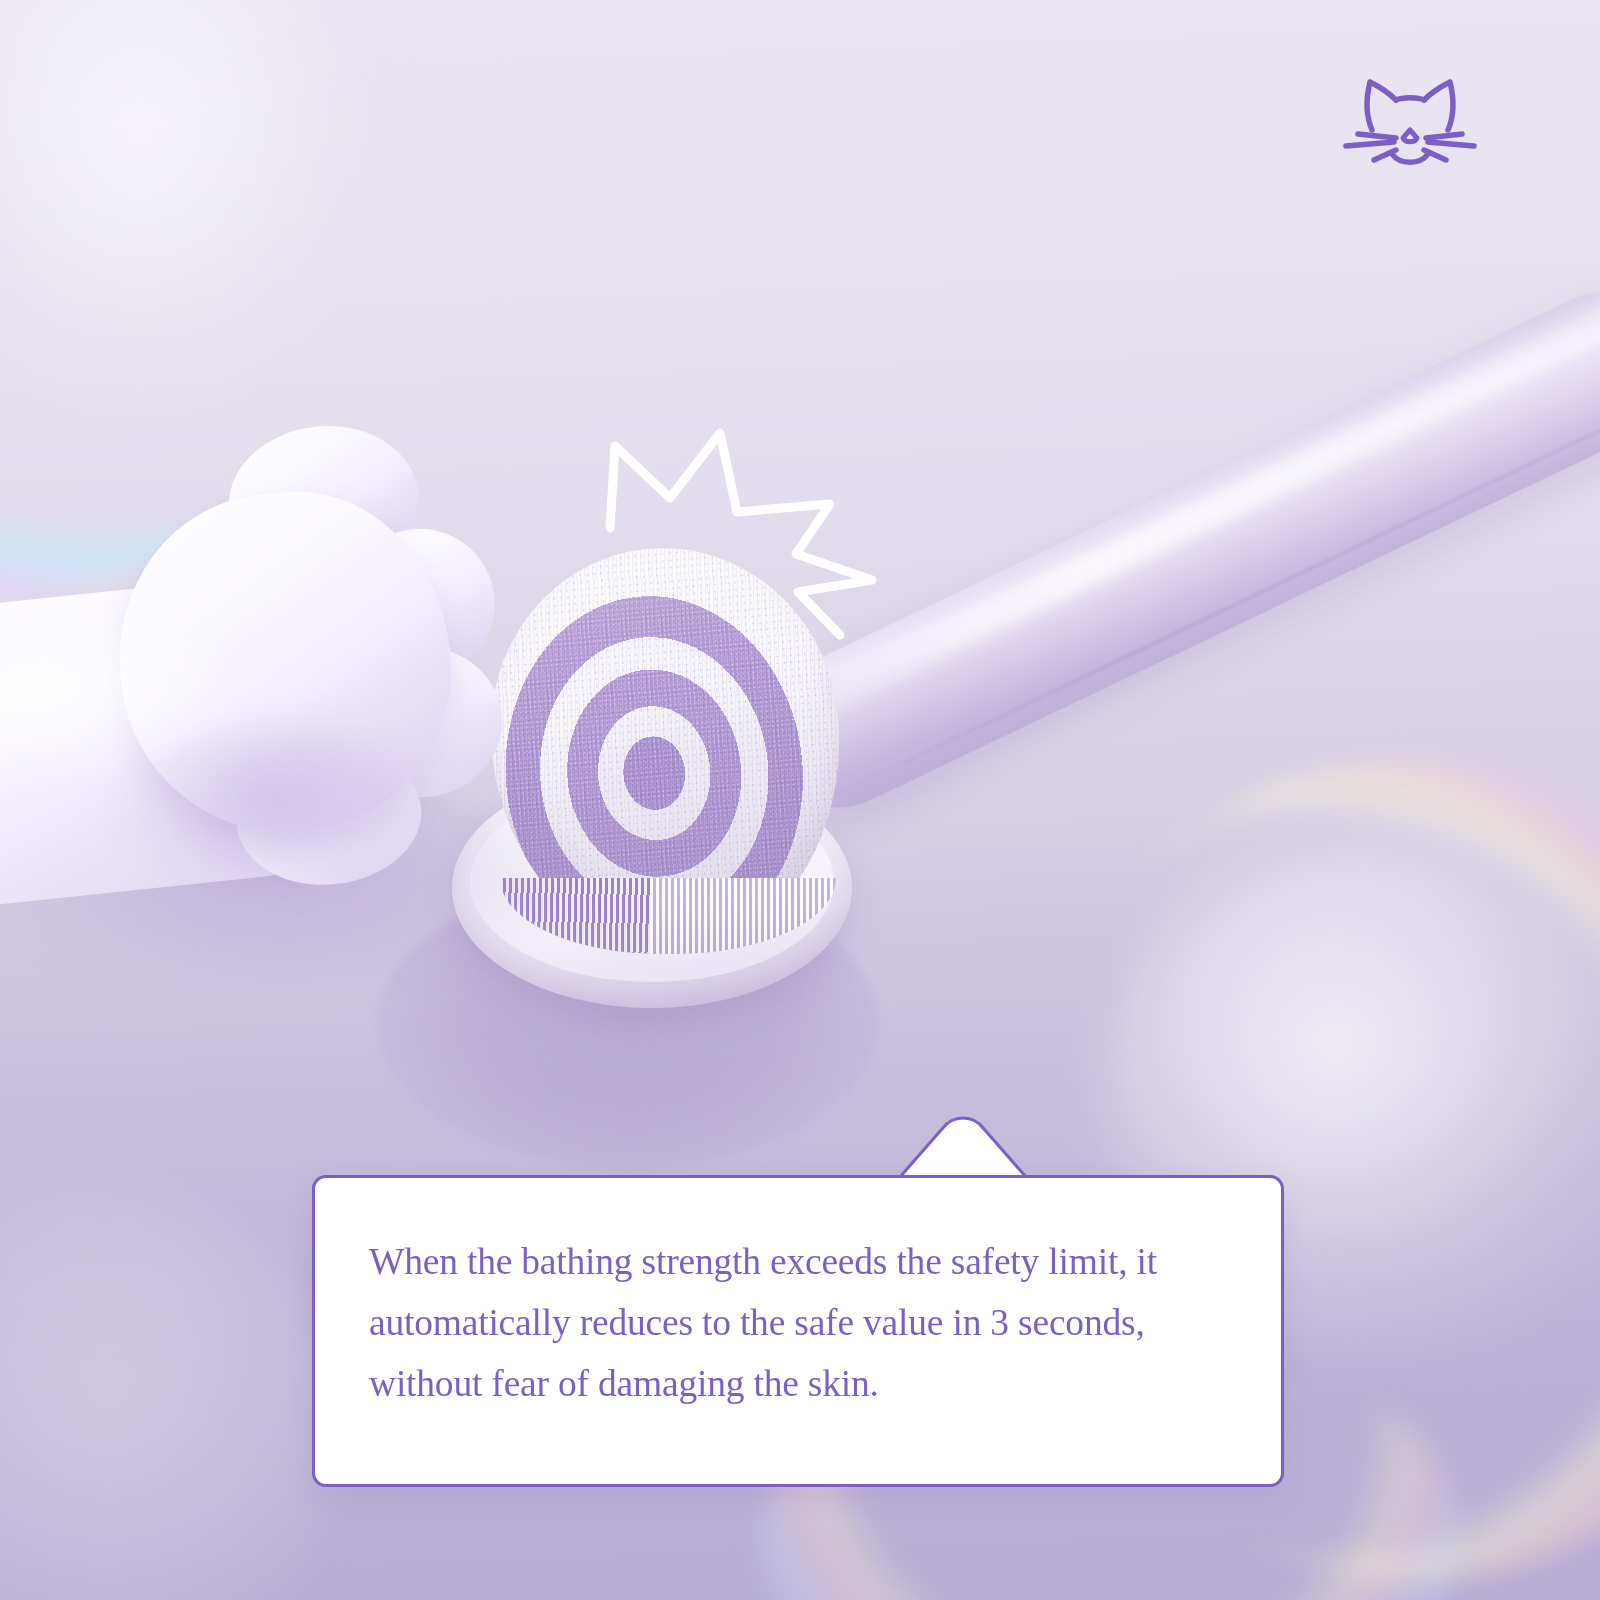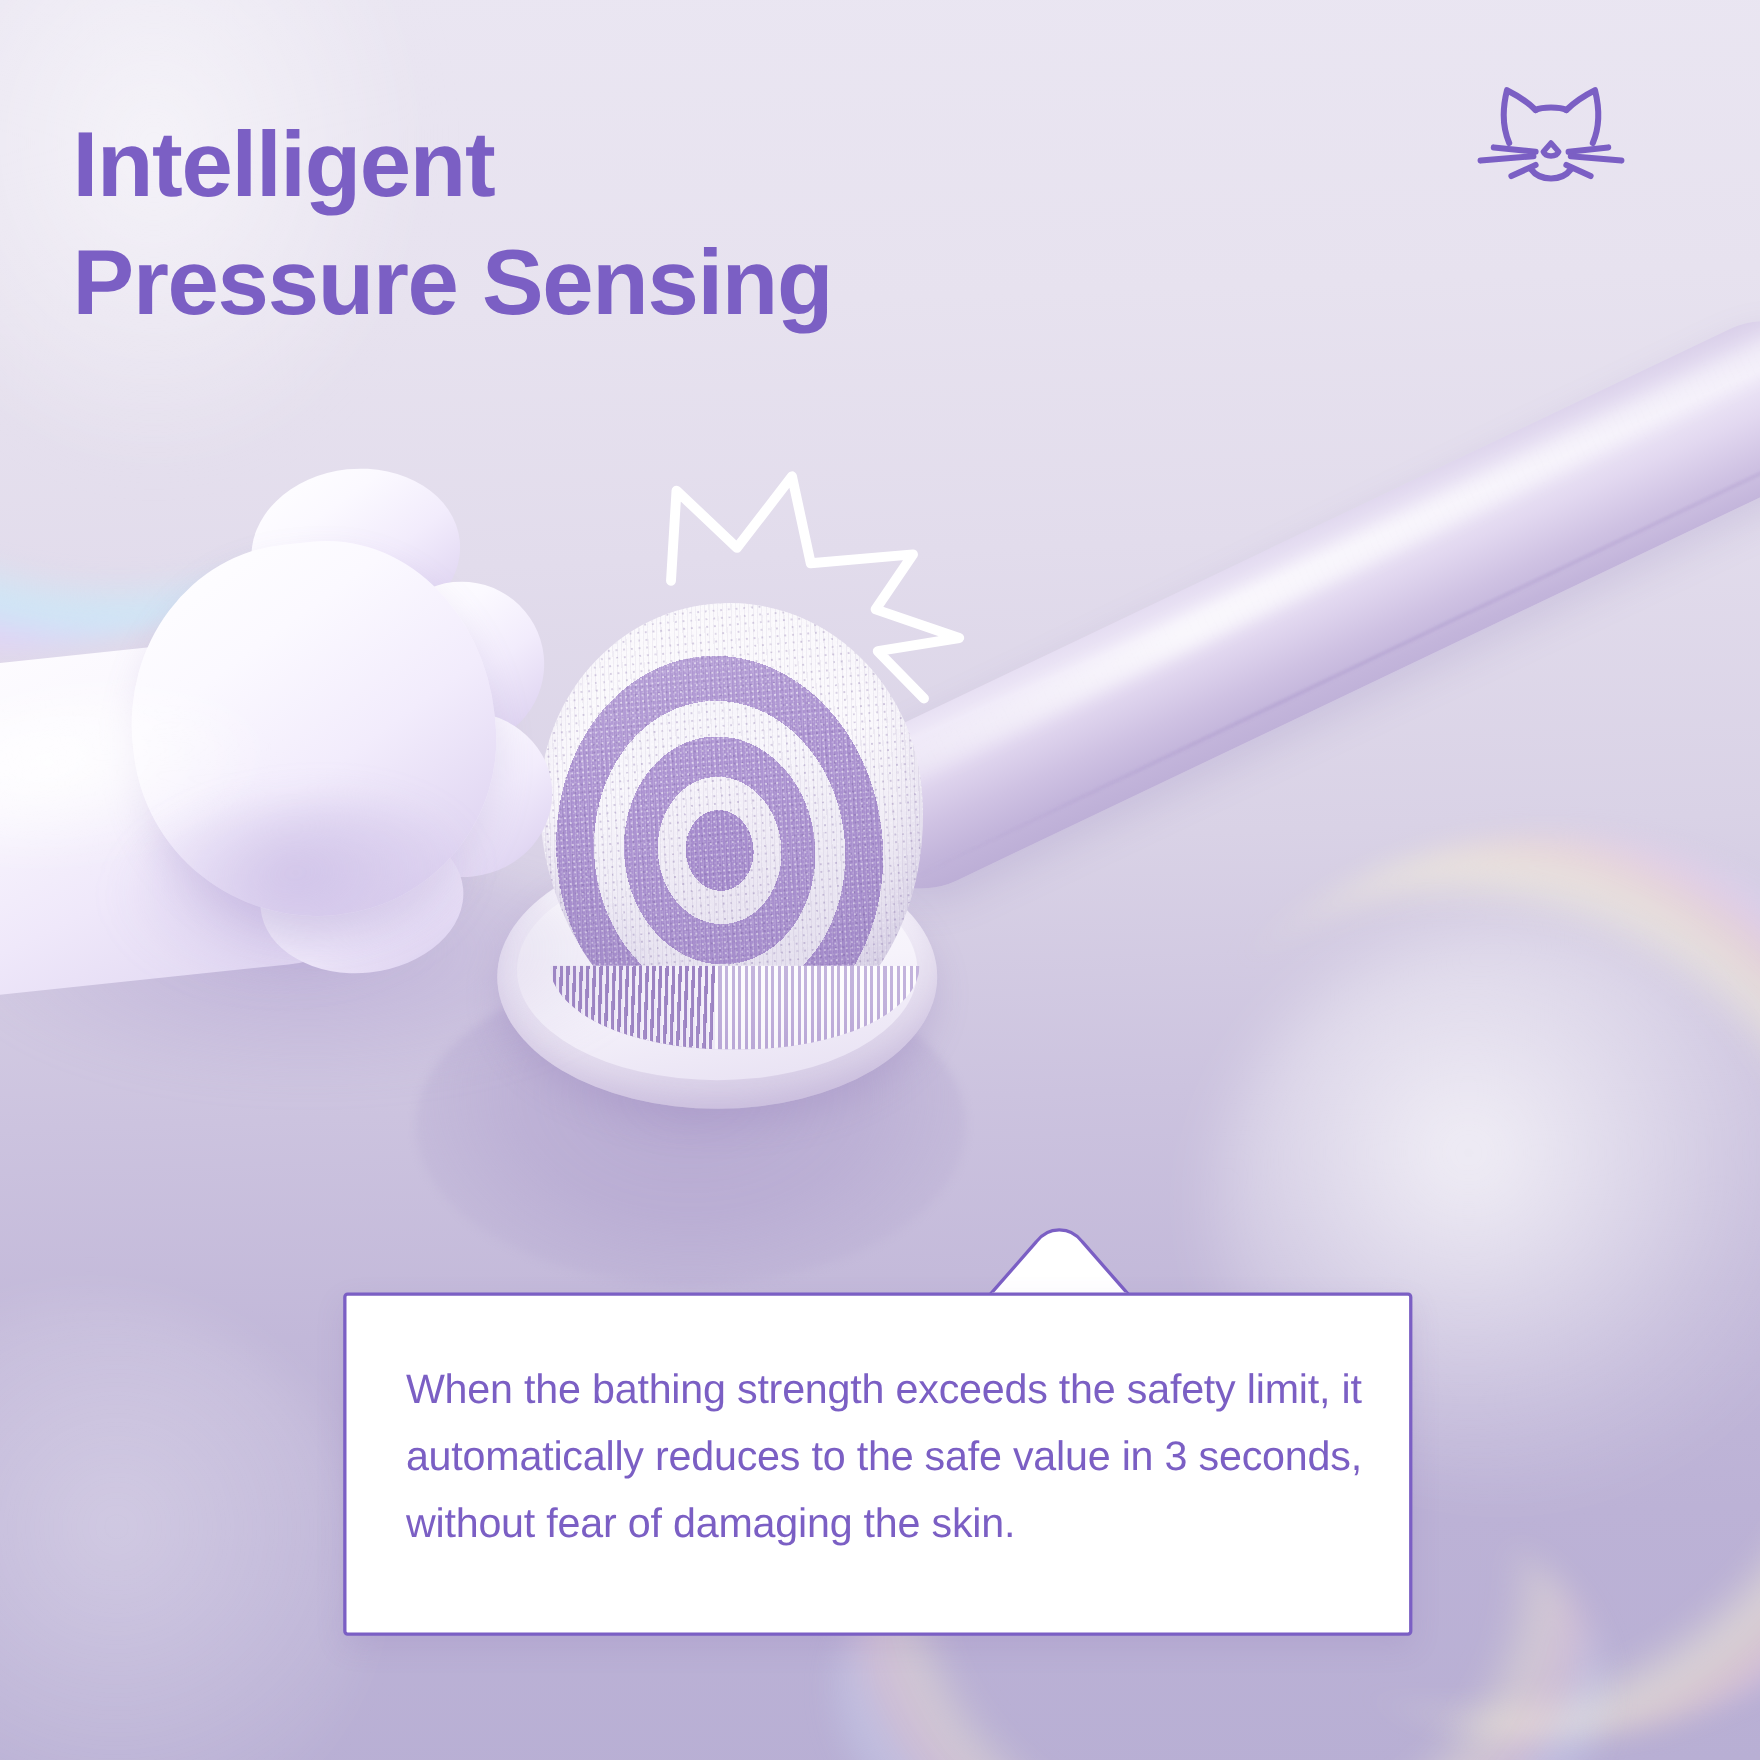--- a/index.html
+++ b/index.html
@@ -268,22 +268,23 @@
     color:#7B5FC4;
     white-space:pre-line;
   }
 
   
   #caption-card{
     position:absolute; left:312px; top:1175px;
     width:972px; height:312px;
     background:#FFFFFF;
     border:3px solid #7B5FC4;
-    border-radius:4px;
+    border-radius:14px;
     box-shadow:0 10px 26px rgba(120,96,170,.13);
+    font-family:Liberation Serif, serif;
   }
   #caption-notch{
     position:absolute; left:898px; top:1113px;
     width:130px; height:66px;
     overflow:visible;
   }
   #caption-text{
     position:absolute; left:54px; top:54px; right:40px;
     font-size:37.5px; line-height:1.62;
     color:#7B5FC4;
@@ -353,22 +354,20 @@
     <path d="M63 70 L70 62 L77 70 C75 75 65 75 63 70 Z" stroke="#7B5FC4" stroke-width="5" stroke-linejoin="round" fill="none"></path>
     <path d="M52 86 C60 97 80 97 88 86" stroke="#7B5FC4" stroke-width="5.5" stroke-linecap="round"></path>
     <path d="M18 66 L56 70" stroke="#7B5FC4" stroke-width="5.5" stroke-linecap="round"></path>
     <path d="M6 78 L54 74" stroke="#7B5FC4" stroke-width="5.5" stroke-linecap="round"></path>
     <path d="M122 66 L86 70" stroke="#7B5FC4" stroke-width="5.5" stroke-linecap="round"></path>
     <path d="M134 78 L88 74" stroke="#7B5FC4" stroke-width="5.5" stroke-linecap="round"></path>
     <path d="M34 92 L56 82" stroke="#7B5FC4" stroke-width="5.5" stroke-linecap="round"></path>
     <path d="M106 92 L84 82" stroke="#7B5FC4" stroke-width="5.5" stroke-linecap="round"></path>
   </svg>
 
-  <h1 id="headline">Intelligent
-Pressure Sensing</h1>
 
   <svg id="caption-notch" viewBox="0 0 130 66">
     <path d="M2 64 L44 16 Q52 5 65 5 Q78 5 86 16 L128 64" fill="#FFFFFF" stroke="#7B5FC4" stroke-width="3" stroke-linejoin="round"></path>
     <rect x="4" y="62" width="122" height="6" fill="#FFFFFF"></rect>
   </svg>
 
   <div id="caption-card">
     <p id="caption-text">When the bathing strength exceeds the safety limit, it automatically reduces to the safe value in 3 seconds, without fear of damaging the skin.</p>
   </div>
 

